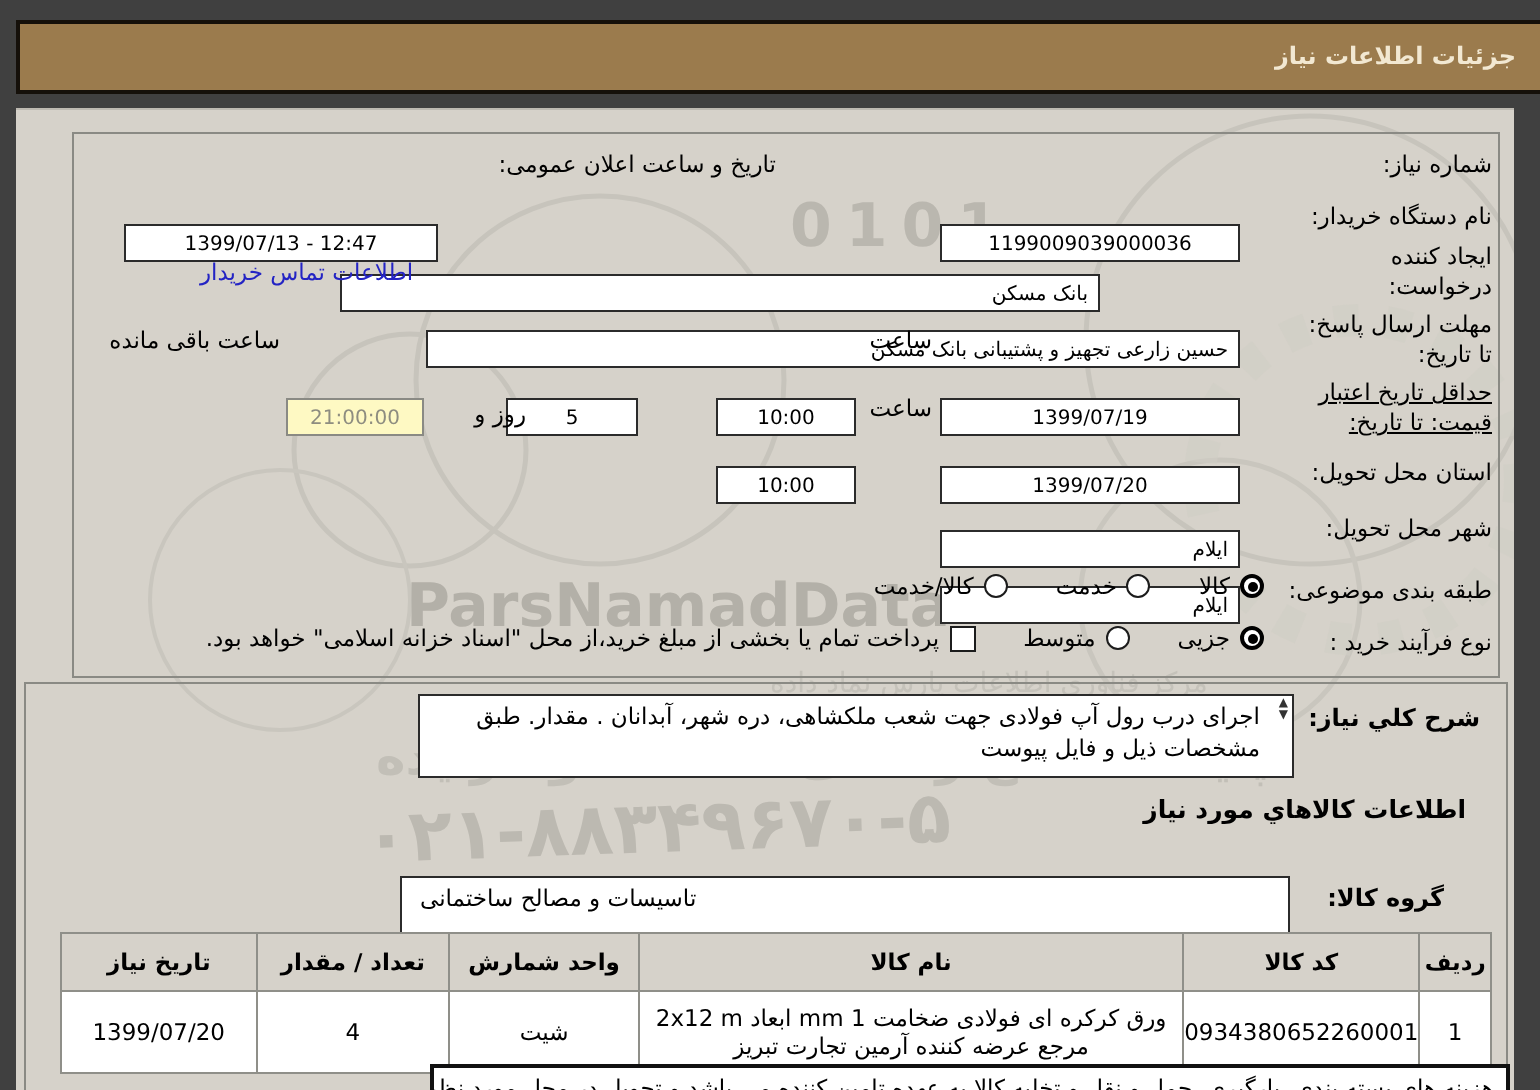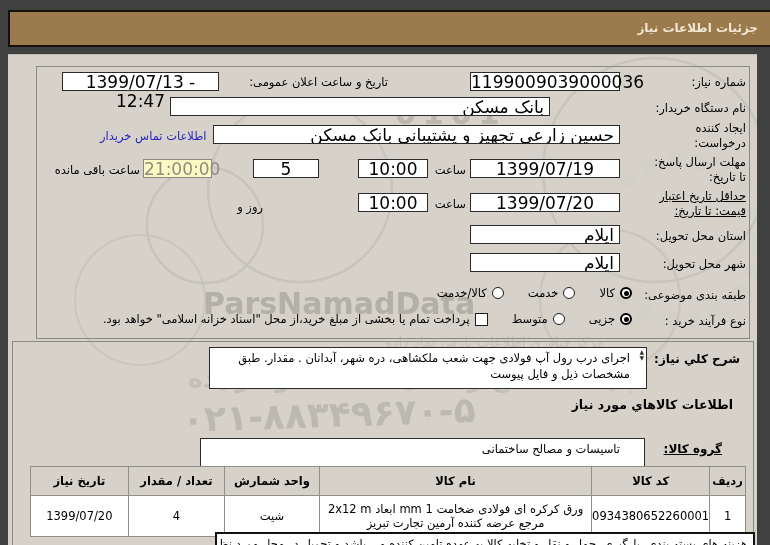--- a/index.html
+++ b/index.html
@@ -20,42 +20,42 @@
   .wm-svg{position:absolute;left:8px;top:54px;z-index:1;pointer-events:none;}
 
   
   .grp{position:absolute;border:1px solid #8a8a84;z-index:2;}
 
   .lbl{position:absolute;z-index:3;direction:rtl;text-align:right;font-size:11.5px;color:#000;
        white-space:pre-line;line-height:15px;}
   .lbl.b{font-weight:bold;font-size:12px;}
 
   .box{position:absolute;z-index:3;background:#fff;border:1px solid #2b2b2b;height:19px;
-       font-size:17px;line-height:19px;box-sizing:border-box;}
+       font-size:10px;line-height:19px;box-sizing:border-box;margin-top:40px;}
   .box.center{text-align:center;direction:ltr;}
   .box.rtl{direction:rtl;text-align:right;padding:0 5px;white-space:nowrap;overflow:hidden;}
   .box.disabled{background:#fef9c3;color:#8e8d80;border:1px solid #8a8a84;text-align:center;direction:ltr;}
 
   .link{position:absolute;z-index:3;color:#2424c4;font-size:11.5px;direction:rtl;white-space:nowrap;cursor:pointer;}
 
   .optrow{position:absolute;z-index:3;display:flex;direction:rtl;align-items:center;gap:24px;font-size:11.5px;}
   .opt{display:flex;align-items:center;gap:5px;white-space:nowrap;}
   .radio{width:12px;height:12px;border:1px solid #1c1c1c;border-radius:50%;background:#fff;box-sizing:border-box;flex:0 0 auto;}
   .radio.on{border:2px solid #000;}
   .radio.on::after{content:'';display:block;width:5px;height:5px;margin:1.5px;background:#000;border-radius:50%;}
   .chk{width:13px;height:13px;border:1px solid #1c1c1c;background:#fff;box-sizing:border-box;flex:0 0 auto;}
 
   .descbox{position:absolute;z-index:3;left:209px;top:347px;width:438px;height:42px;background:#fff;
            border:1px solid #2b2b2b;box-sizing:border-box;direction:rtl;font-size:11.5px;line-height:16px;
            padding:2px 16px 0 4px;text-align:right;overflow:hidden;}
   .desc-scroll{position:absolute;top:1px;right:2px;font-size:6px;line-height:6px;color:#333;text-align:center;}
 
   .grpbox{position:absolute;z-index:3;left:200px;top:438px;width:445px;height:38px;background:#fff;
-          border:1px solid #2b2b2b;box-sizing:border-box;direction:rtl;text-align:right;
-          font-size:11.5px;line-height:20px;padding:0 24px;}
+          border:1px solid #2b2b2b;box-sizing:border-box;direction:rtl;text-align:left;
+          font-size:11.5px;line-height:20px;padding:0 9px;}
 
   table.goods{position:absolute;z-index:3;left:30px;top:466px;width:716px;border-collapse:collapse;
               direction:rtl;font-size:11.5px;background:#fff;}
   table.goods th,table.goods td{border:1px solid #8f8f89;text-align:center;vertical-align:middle;padding:2px 0;}
   table.goods th{background:#d6d2ca;font-weight:bold;height:24px;}
   table.goods td{height:36px;}
   td.ltr{direction:ltr;}
 
   .bottom-box{position:absolute;z-index:3;left:215px;top:532px;width:540px;height:40px;background:#fff;
               border:2px solid #111;box-sizing:border-box;direction:rtl;font-size:11.5px;
@@ -156,21 +156,21 @@
 
   <div class="grp" style="left:12px;top:341px;width:740px;height:220px;"></div>
 
   <div class="lbl b" style="right:30px;top:352px;">شرح کلي نیاز:</div>
   <div class="descbox">
     <span class="desc-scroll">▲<br>▼</span>
     <span>اجرای درب رول آپ فولادی جهت شعب ملکشاهی، دره شهر، آبدانان . مقدار. طبق مشخصات ذیل و فایل پیوست</span>
   </div>
 
   <div class="lbl b" style="right:37px;top:397px;font-size:12.5px;">اطلاعات کالاهاي مورد نیاز</div>
-  <div class="lbl b" style="right:48px;top:442px;text-decoration:underline;">گروه کالا:</div>
+  <div class="lbl b" style="right:48px;top:442px;">گروه کالا:</div>
   <div class="grpbox">تاسیسات و مصالح ساختمانی</div>
 
   <table class="goods">
     <colgroup>
       <col style="width:36px">
         <col style="width:103px">
         <col style="width:282px">
       <col style="width:97px">
         <col style="width:99px">
         <col style="width:99px">

